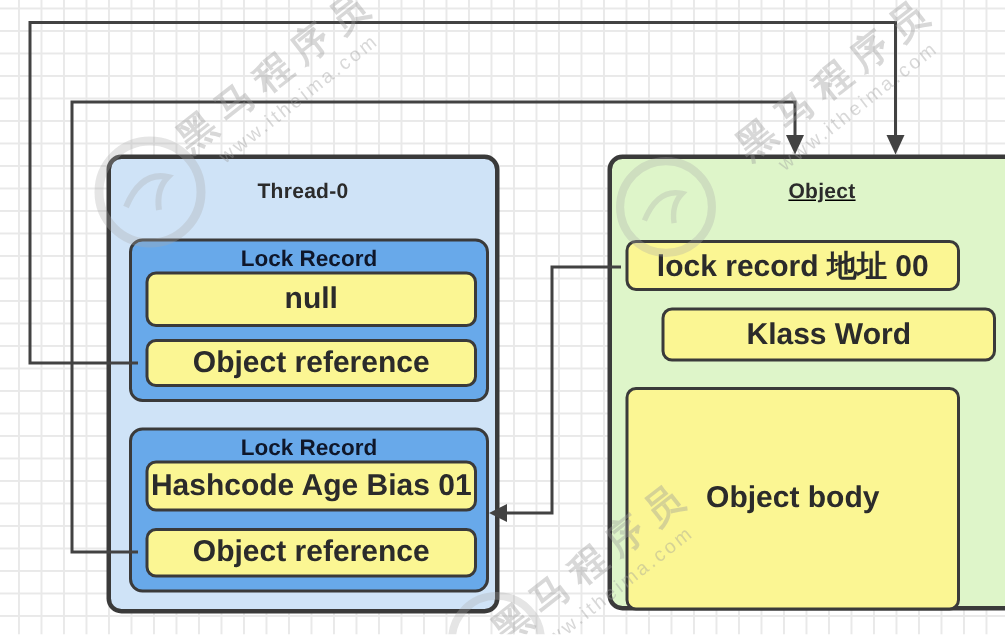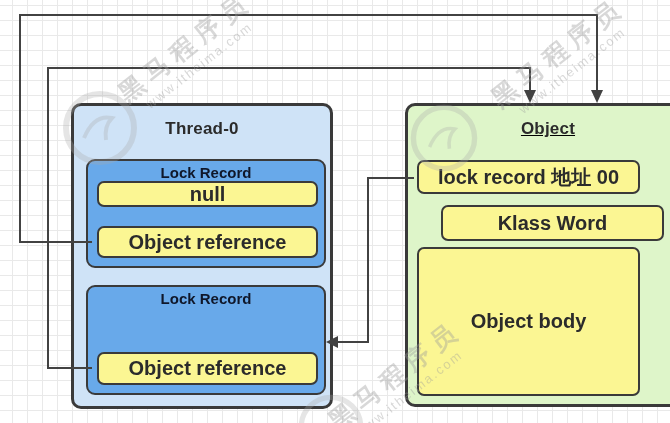--- a/index.html
+++ b/index.html
@@ -18,21 +18,21 @@
     background-size:15px 15px;
     background-position:-3px 5px;
   }
   .outer-box{
     position:absolute;border:3px solid var(--box_border);border-radius:10px;
     box-sizing:border-box;z-index:2;
   }
   .thread{left:71px;top:103px;width:262px;height:306px;background:var(--thread_fill);}
   .object{left:405px;top:103px;width:286px;height:304px;background:var(--object_fill);text-decoration:underline;}
   .box-title{
-    text-align:center;font-weight:bold;font-size:17px;color:var(--text);
+    text-align:center;font-weight:bold;font-size:14px;color:var(--text);
     padding-top:13px;letter-spacing:.2px;
   }
   .record{
     position:absolute;left:12px;width:240px;background:var(--record_fill);
     border:2px solid var(--box_border);border-radius:9px;box-sizing:border-box;
   }
   .record-1{top:53px;height:109px;}
   .record-2{top:179px;height:110px;}
   .record-title{
     text-align:center;font-weight:bold;font-size:15px;color:#0f172a;padding-top:3px;
@@ -59,35 +59,36 @@
 </head>
 <body>
 
 <div id="canvas">
 
   <div class="outer-box thread">
     <div class="box-title">Thread-0</div>
 
     <div class="record record-1">
       <div class="record-title">Lock Record</div>
-      <div class="cell" style="top:20px;height:26px;">null</div>
+      <div class="cell" style="top:20px;height:37px;">null</div>
       <div class="cell" style="top:65px;height:32px;">Object reference</div>
     </div>
 
     <div class="record record-2">
       <div class="record-title">Lock Record</div>
+      <div class="cell" style="top:20px;height:34px;">Hashcode Age Bias 01</div>
       <div class="cell" style="top:65px;height:33px;">Object reference</div>
     </div>
   </div>
 
   <div class="outer-box object">
     <div class="box-title">Object</div>
     <div class="cell" style="top:54px;height:34px;">lock record 地址 00</div>
     <div class="cell" style="top:99px;height:36px;margin-left:24px;">Klass Word</div>
-    <div class="cell" style="top:141px;height:149px;">Object body</div>
+    <div class="cell" style="top:152px;height:149px;">Object body</div>
   </div>
 
   <svg id="connectors" width="670" height="423" viewBox="0 0 670 423">
     <path d="M92 242 L20 242 L20 15 L597 15 L597 92"></path>
     <polygon points="591,90 603,90 597,103"></polygon>
     <path d="M92 368 L48 368 L48 68 L530 68 L530 92"></path>
     <polygon points="524,90 536,90 530,103"></polygon>
     <path d="M414 178 L368 178 L368 342 L338 342"></path>
     <polygon points="338,336 338,348 326,342"></polygon>
   </svg>

